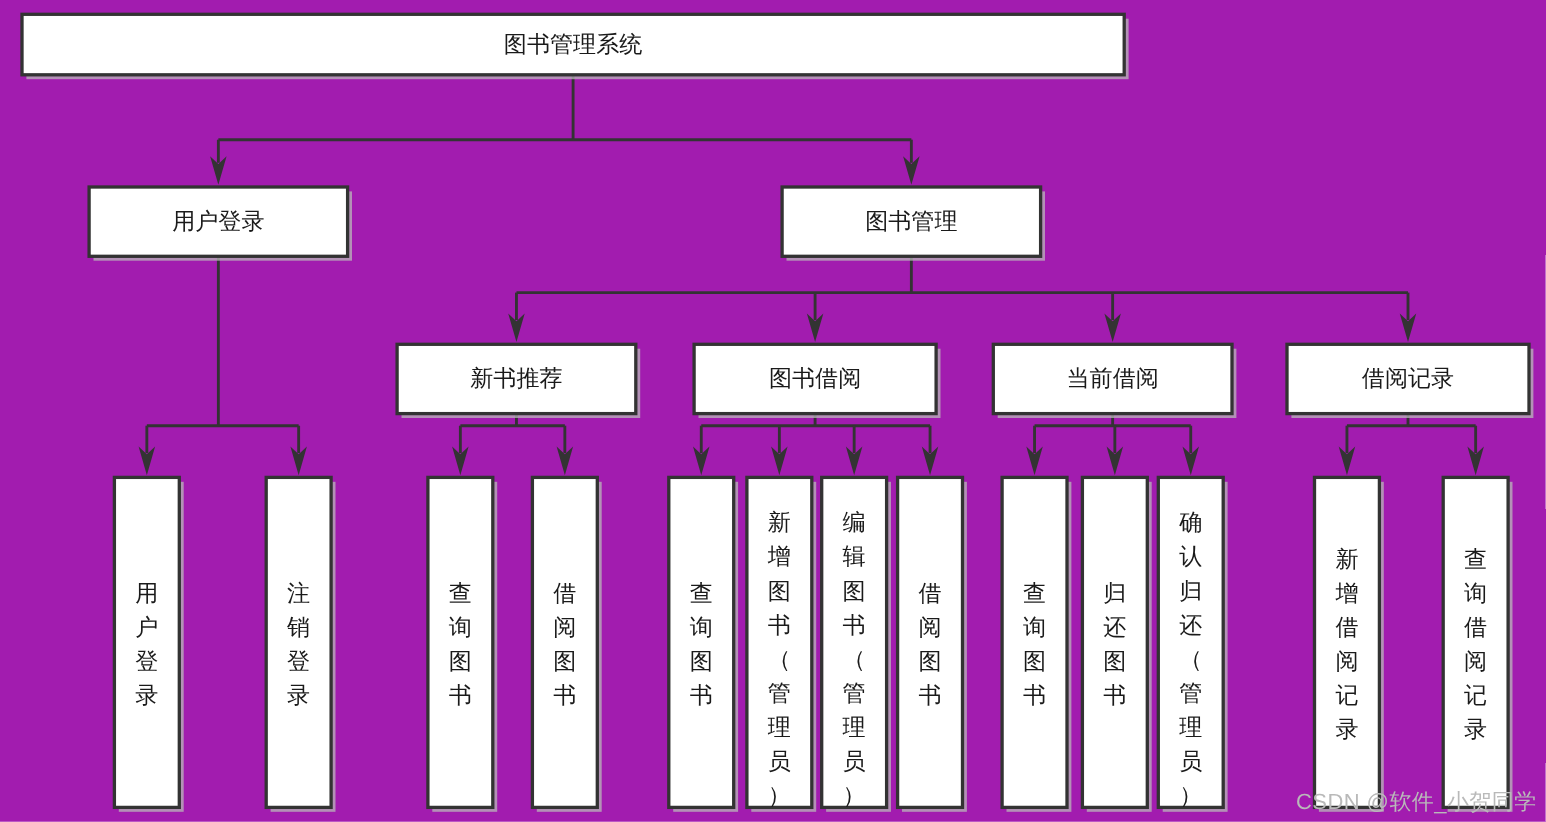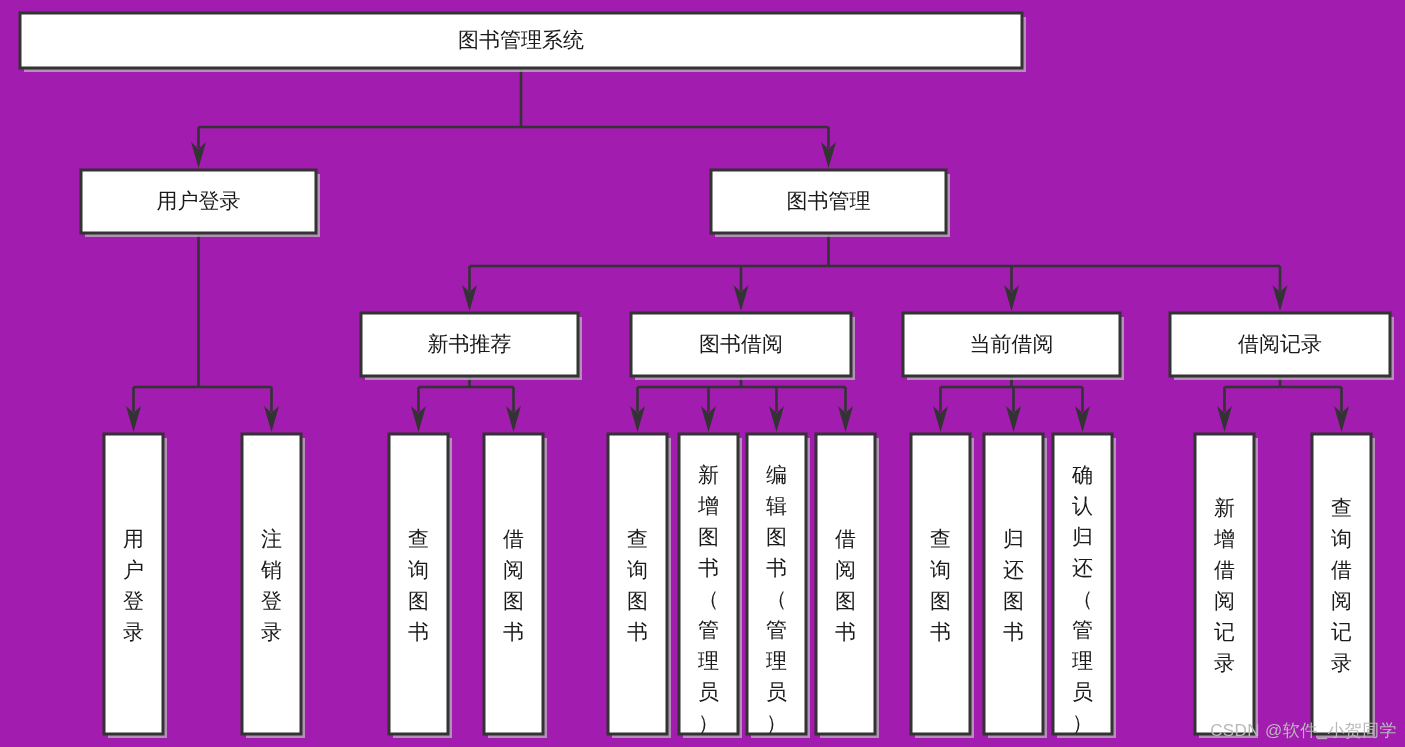--- a/index.html
+++ b/index.html
@@ -55,21 +55,21 @@
     font-family: "Liberation Sans", "DejaVu Sans", sans-serif;
     font-size: 21px;
     fill: #1a1a1a;
     text-anchor: middle;
   }
   .watermark {
     position: absolute;
     right: 8px;
     bottom: 5px;
     font-family: "Liberation Sans", "DejaVu Sans", sans-serif;
-    font-size: 17px;
+    font-size: 20px;
     color: #b9b9b9;
     white-space: nowrap;
     letter-spacing: 0.4px;
     user-select: none;
   }
 </style>
 </head>
 <body>
 
 <div id="diagram-root">

